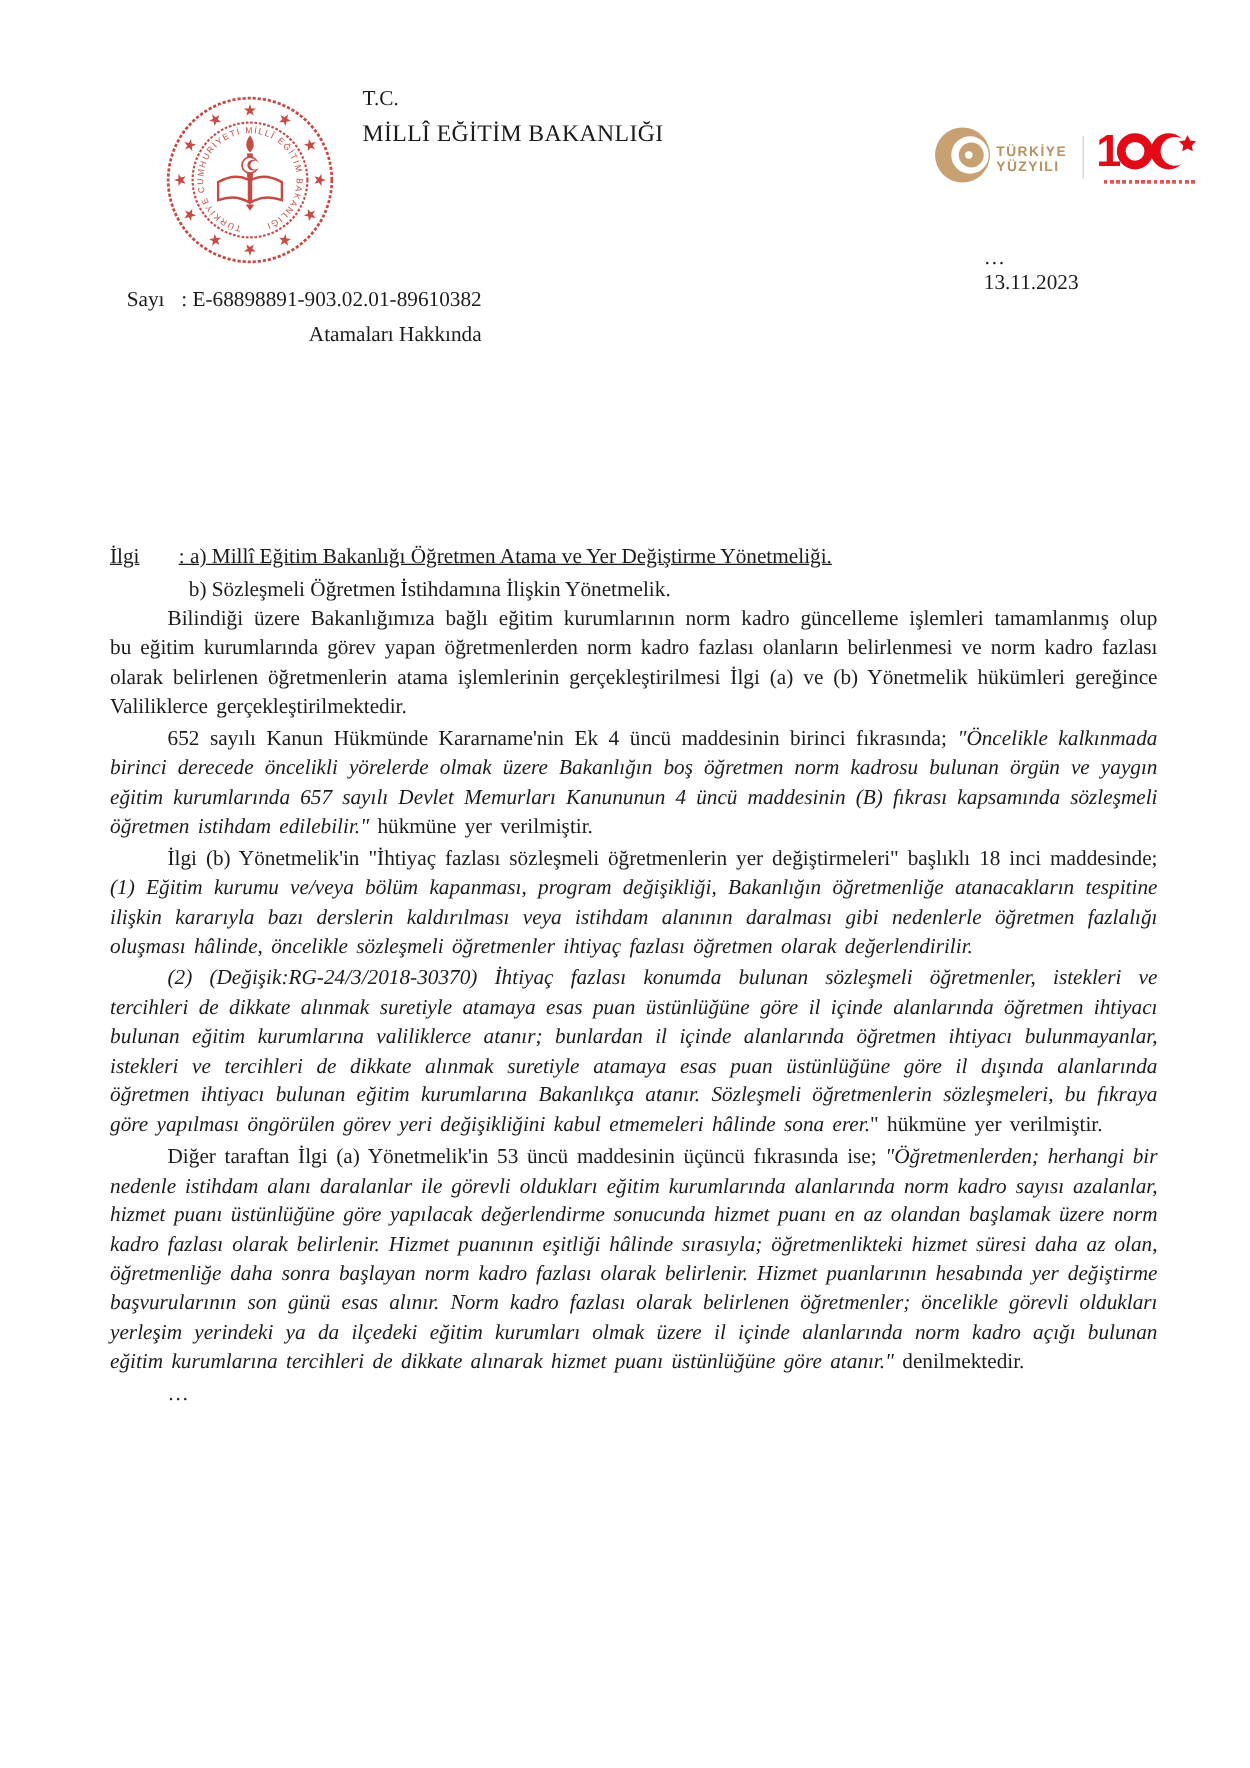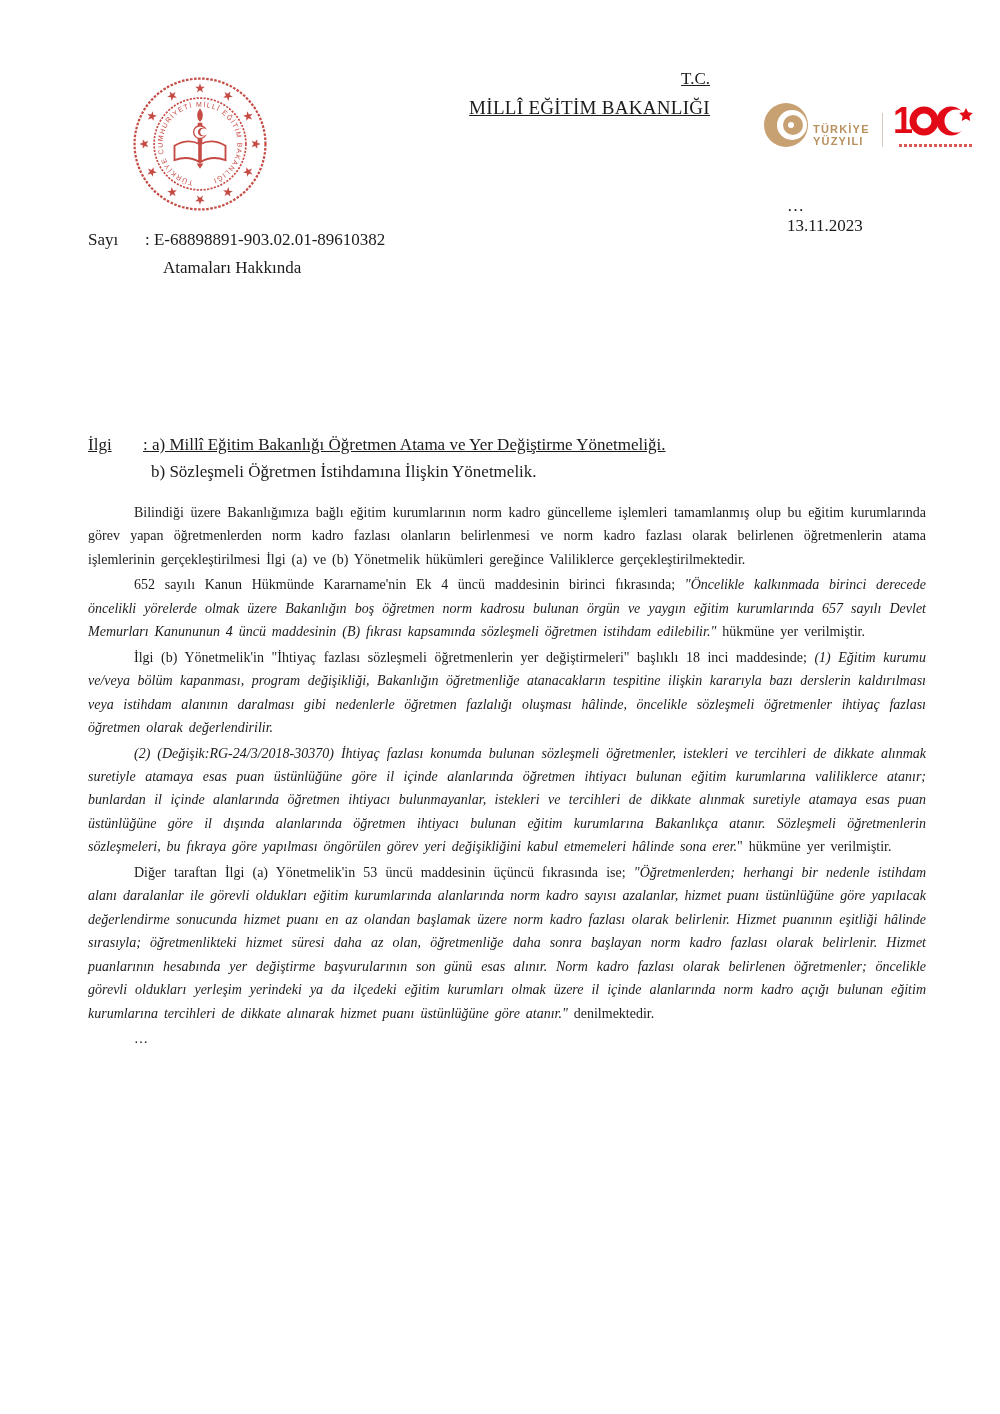--- a/index.html
+++ b/index.html
@@ -4,57 +4,57 @@
 <style>
   html,body { margin:0; padding:0; background:#ffffff; }
   .page {
     position:relative; width:1000px; height:1414px; background:#ffffff;
     font-family:"Liberation Serif","DejaVu Serif",serif; color:#1b1b1b;
     overflow:hidden;
   }
 
   
   .seal { position:absolute; left:132px; top:76px; width:136px; height:136px; }
-  .center-head { position:absolute; top:68px; left:290px; width:420px; text-align:right;text-decoration:underline; }
+  .center-head { position:absolute; top:68px; left:290px; width:420px; text-align:left; }
   .tc-line { font-size:17px; line-height:22px; }
   .ministry-line { font-size:19px; line-height:26px; letter-spacing:0.3px; margin-top:5px; }
   .dept-line { font-size:17.5px; line-height:24px; margin-top:4px; }
 
-  .logos { position:absolute; left:764px; top:100px; display:flex; align-items:flex-end; }
+  .logos { position:absolute; left:748px; top:100px; display:flex; align-items:center; }
   .ty-circle { position:relative; width:44px; height:44px; border-radius:50%; background:#c8a173; flex:0 0 auto; }
   .ty-circle .cut { position:absolute; left:13px; top:7px; width:30px; height:30px; border-radius:50%; background:#ffffff; }
   .ty-circle .inner { position:absolute; left:19px; top:12px; width:20px; height:20px; border-radius:50%; background:#c8a173; }
   .ty-circle .dot { position:absolute; left:24px; top:19px; width:6px; height:6px; border-radius:50%; background:#ffffff; }
   .ty-text { margin-left:5px; margin-top:8px; color:#b8915f; font-family:"Liberation Sans",sans-serif;
              font-weight:bold; font-size:11px; line-height:12px; letter-spacing:1.2px; }
   .logo-divider { width:1px; height:34px; background:#d7cbc0; margin:4px 10px 0 12px; }
   .logo-100 { display:flex; flex-direction:column; align-items:center; }
   .mini-marks { margin-top:2px; width:74px; height:3px;
                 background:repeating-linear-gradient(90deg,#d85a52 0 3px,#ffffff 3px 5px); }
 
   
   .meta-left { position:absolute; left:88px; top:226px; font-size:17px; line-height:27.5px; }
-  .meta-row { display:flex; }
+  .meta-row { display:flex;text-align:center; }
   .meta-lbl { display:inline-block; width:57px; flex:0 0 auto; }
-  .meta-cont { padding-left:75px; }
+  .meta-cont { padding-left:75px;text-align:right; }
   .meta-right { position:absolute; left:787px; top:199px; font-size:17px; }
   .meta-dots { line-height:14px; letter-spacing:1px; }
   .meta-date { line-height:26px; }
 
   
   .recipient { position:absolute; left:88px; top:356px; width:838px; text-align:center;
                font-size:17.5px; letter-spacing:0.4px; }
   .ilgi { position:absolute; left:88px; top:432px; font-size:17px; line-height:26.5px; }
   .ilgi-row { display:flex;text-decoration:underline; }
   .ilgi-lbl { display:inline-block; width:55px; flex:0 0 auto; }
   .ilgi-b { padding-left:63px; }
 
   
-  .body-text { position:absolute; left:88px; top:501px; width:838px;
-               font-size:14px; line-height:23.45px; text-align:justify; word-spacing:2.4px; }
+  .body-text { position:absolute; left:88px; top:483px; width:838px;
+               font-size:17px; line-height:23.45px; text-align:justify; word-spacing:2.4px; }
   .body-text p { margin:0 0 2px 0; text-indent:46px; }
   .it { font-style:italic; }
   .dots-end { text-indent:20px; letter-spacing:1px; }
 </style>
 </head>
 <body>
 
 <div class="page">
 
   <div class="seal">

